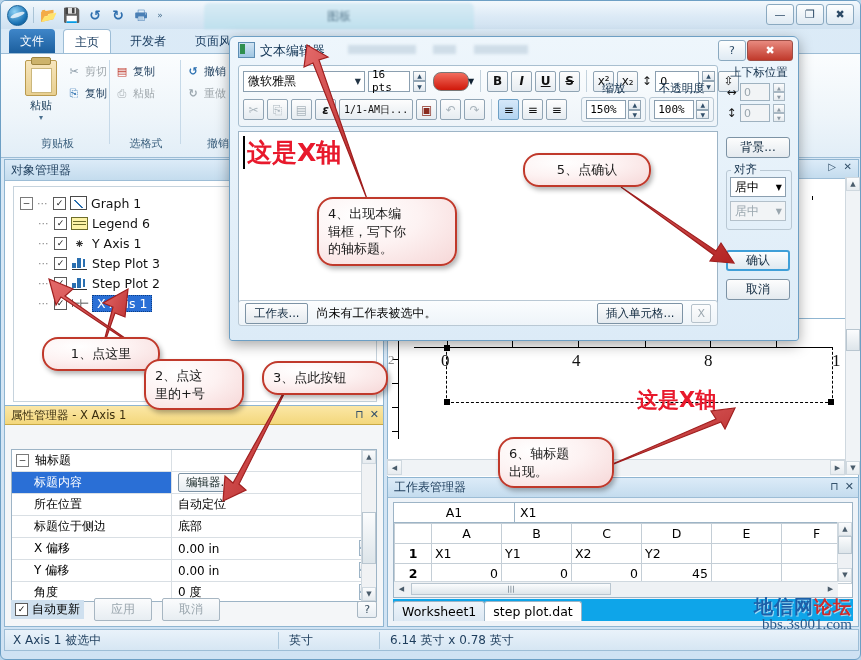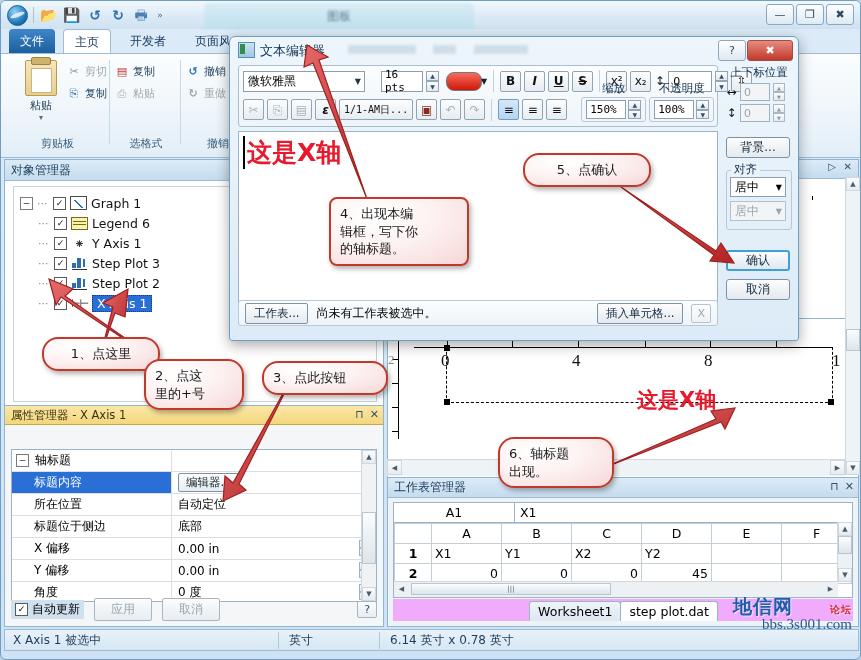--- a/index.html
+++ b/index.html
@@ -237,40 +237,40 @@
   .sheet th,.sheet td{border:1px solid #c4ced6;height:19px;padding:0 3px;font-weight:normal;}
   .sheet th{background:#fff;text-align:center;}
   .sheet td.rh{background:#fff;text-align:center;width:30px;font-weight:bold;}
   .sheet td.num{text-align:right;}
   .ws-hscroll{position:absolute;left:0;right:14px;bottom:0;height:15px;background:#eef1f4;border-top:1px solid #cfd8df;}
   .ws-hscroll .thumb{position:absolute;left:17px;top:1px;width:200px;height:12px;background:linear-gradient(#fbfcfd,#dde5ea);border:1px solid #b9c6d0;box-sizing:border-box;display:flex;align-items:center;justify-content:center;font-size:7px;color:#5a6b78;}
   .ws-hscroll .a{position:absolute;top:0;width:15px;height:14px;display:flex;align-items:center;justify-content:center;font-size:7px;color:#4a5c6b;}
   .ws-vscroll{position:absolute;right:0;top:19px;bottom:15px;width:14px;background:#eef1f4;border-left:1px solid #cfd8df;}
   .ws-vscroll .a{height:14px;display:flex;align-items:center;justify-content:center;font-size:7px;color:#4a5c6b;background:linear-gradient(#fbfcfd,#e6ebef);border:1px solid #cfd8df;box-sizing:border-box;}
   .ws-vscroll .thumb{position:absolute;left:0;top:14px;width:14px;height:18px;background:linear-gradient(#fbfcfd,#dde5ea);border:1px solid #b9c6d0;box-sizing:border-box;}
-  .wstabs{position:absolute;left:5px;bottom:5px;right:5px;height:22px;background:#f0abfc;display:flex;align-items:flex-end;justify-content:center;}
+  .wstabs{position:absolute;left:5px;bottom:5px;right:5px;height:22px;background:#0ea5e9;display:flex;align-items:flex-end;}
   .wstab{font-size:12.5px;padding:2px 8px;border:1px solid #9db4c6;border-bottom:none;background:linear-gradient(#eef4fa,#dce8f3);border-radius:3px 3px 0 0;margin-right:-1px;}
   .wstab.sel{background:#fff;}
 
   
   .statusbar{
     position:absolute;left:3px;top:628px;width:855px;height:22px;
     background:linear-gradient(#e9f2fa,#d6e6f3);border:1px solid #9dbdd6;box-sizing:border-box;
     display:flex;align-items:center;font-size:12px;color:#1d3d5c;
   }
   .sb1{width:265px;padding-left:8px;}
   .sb2{width:220px;border-left:1px solid #aec8dc;padding-left:10px;}
   .sb3{width:90px;border-left:1px solid #aec8dc;padding-left:10px;}
   .sb4{flex:1;border-left:1px solid #aec8dc;padding-left:10px;}
 
   .watermark{
     position:absolute;right:8px;bottom:26px;text-align:right;z-index:40;pointer-events:none;
   }
   .wm1{font-size:19px;font-weight:bold;color:#1c5fa8;letter-spacing:1px;font-family:"DejaVu Sans",sans-serif;text-shadow:1px 1px 0 rgba(255,255,255,.6);}
-  .wm1 .red{color:#d02a2a;font-size:10px;margin-left:37px;}
+  .wm1 .red{color:#d02a2a;font-size:18px;}
   .wm2{font-size:15px;color:#2a5b8c;font-family:"Liberation Serif",serif;margin-top:-4px;}
 
   
   .dlg{
     position:absolute;left:228px;top:35px;width:570px;height:305px;
     background:linear-gradient(#eef6fc,#dcebf7);
     border:1px solid #6d9fc4;border-radius:6px 6px 3px 3px;
     box-shadow:0 4px 14px rgba(0,0,0,.35);
     box-sizing:border-box;z-index:30;
   }
@@ -290,21 +290,21 @@
     background:linear-gradient(#fbfdfe,#eef4f9);border:1px solid #a8bfd0;border-radius:3px;box-sizing:border-box;
   }
   .tbrow{position:absolute;left:4px;display:flex;align-items:center;gap:3px;}
   .fontsel{
     width:122px;height:21px;border:1px solid #8b9fb0;background:#fff;font-size:12px;
     display:flex;align-items:center;padding-left:4px;box-sizing:border-box;position:relative;
   }
   .fontsel .car{position:absolute;right:3px;font-size:8px;color:#234;}
   .ptsize{
     width:42px;height:21px;border:1px solid #8b9fb0;background:#fff;font-size:11px;
-    display:flex;align-items:center;padding-left:3px;box-sizing:border-box;font-family:"DejaVu Sans Mono",monospace;margin-left:13px;
+    display:flex;align-items:center;padding-left:3px;box-sizing:border-box;font-family:"DejaVu Sans Mono",monospace;
   }
   .spin2{width:13px;height:21px;display:flex;flex-direction:column;}
   .spin2 div{flex:1;border:1px solid #93a6b5;background:linear-gradient(#fdfdfd,#e1e8ee);font-size:6px;display:flex;align-items:center;justify-content:center;color:#33506a;box-sizing:border-box;}
   .colorbtn{width:34px;height:17px;border:1px solid #777;border-radius:8px;background:linear-gradient(#f26d5e,#d0180a);}
   .colorcar{font-size:8px;color:#123;margin-left:-1px;}
   .tbtn{
     width:21px;height:21px;border:1px solid #90a4b4;border-radius:2px;
     background:linear-gradient(#fdfdfd,#e6ecf1);display:flex;align-items:center;justify-content:center;
     font-size:12px;color:#111;box-sizing:border-box;
   }
@@ -848,20 +848,20 @@
 
     <polygon points="620,186 715,250 720,242 733,262 709,260 713,254" fill="url(#ag)" stroke="#a01f1f" stroke-width="1.2"></polygon>
 
     <polygon points="600,468 715,418 710,410 734,407 724,428 720,421" fill="url(#ag)" stroke="#a01f1f" stroke-width="1.2"></polygon>
   </svg>
 
   <div class="callout" style="left:41px;top:336px;width:96px;text-align:center;">1、点这里</div>
   <div class="callout" style="left:143px;top:358px;width:78px;">2、点这
 里的+号</div>
   <div class="callout" style="left:261px;top:360px;width:104px;text-align:left;">3、点此按钮</div>
-  <div class="callout" style="left:328px;top:196px;width:118px;border-radius:8px;">4、出现本编
+  <div class="callout" style="left:316px;top:196px;width:118px;">4、出现本编
 辑框，写下你
 的轴标题。</div>
   <div class="callout" style="left:522px;top:152px;width:106px;text-align:center;">5、点确认</div>
   <div class="callout" style="left:497px;top:436px;width:94px;">6、轴标题
 出现。</div>
 
 </div>
 
 </body></html>

